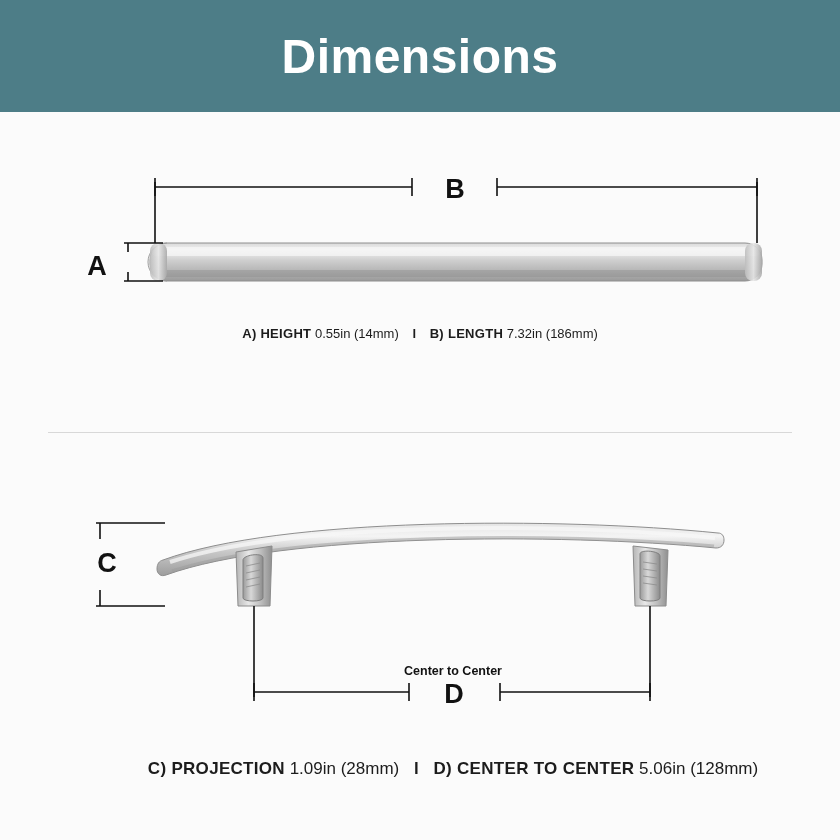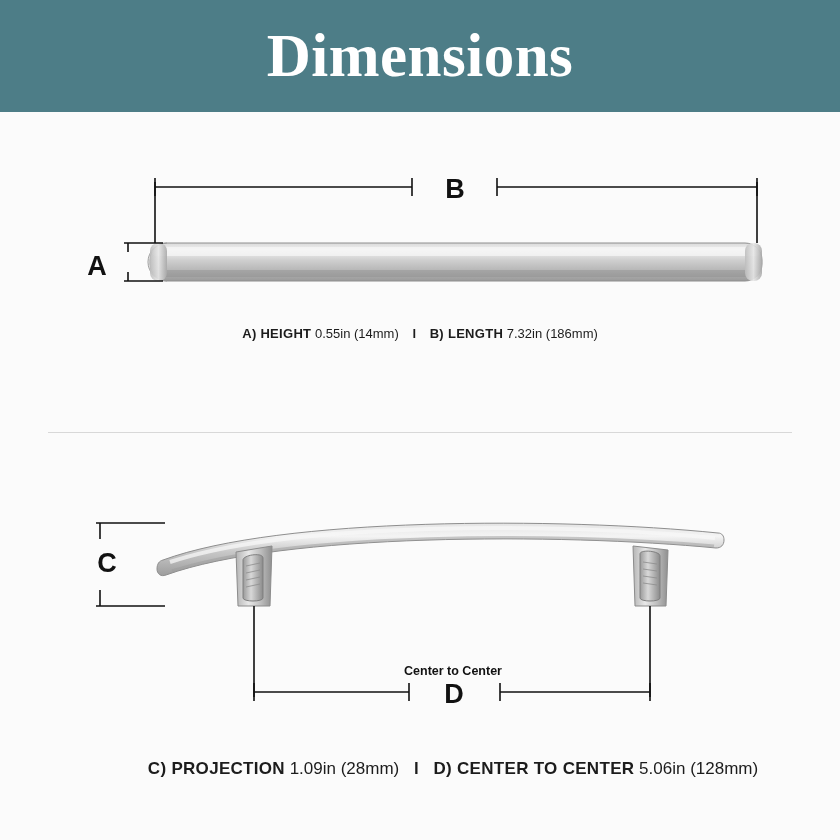--- a/index.html
+++ b/index.html
@@ -27,24 +27,24 @@
     top: 0;
     width: 840px;
     height: 112px;
     background: #4d7d87;
     display: flex;
     align-items: center;
     justify-content: center;
   }
   .header-title {
     color: #ffffff;
-    font-size: 61px;
+    font-size: 48px;
     font-weight: bold;
     letter-spacing: 0.5px;
-    font-family: Liberation Serif, serif;
+    font-family: Liberation Sans, sans-serif;
   }
 
   
   .body-area {
     position: absolute;
     left: 0;
     top: 112px;
     width: 840px;
     height: 728px;
     background: #fbfbfb;

